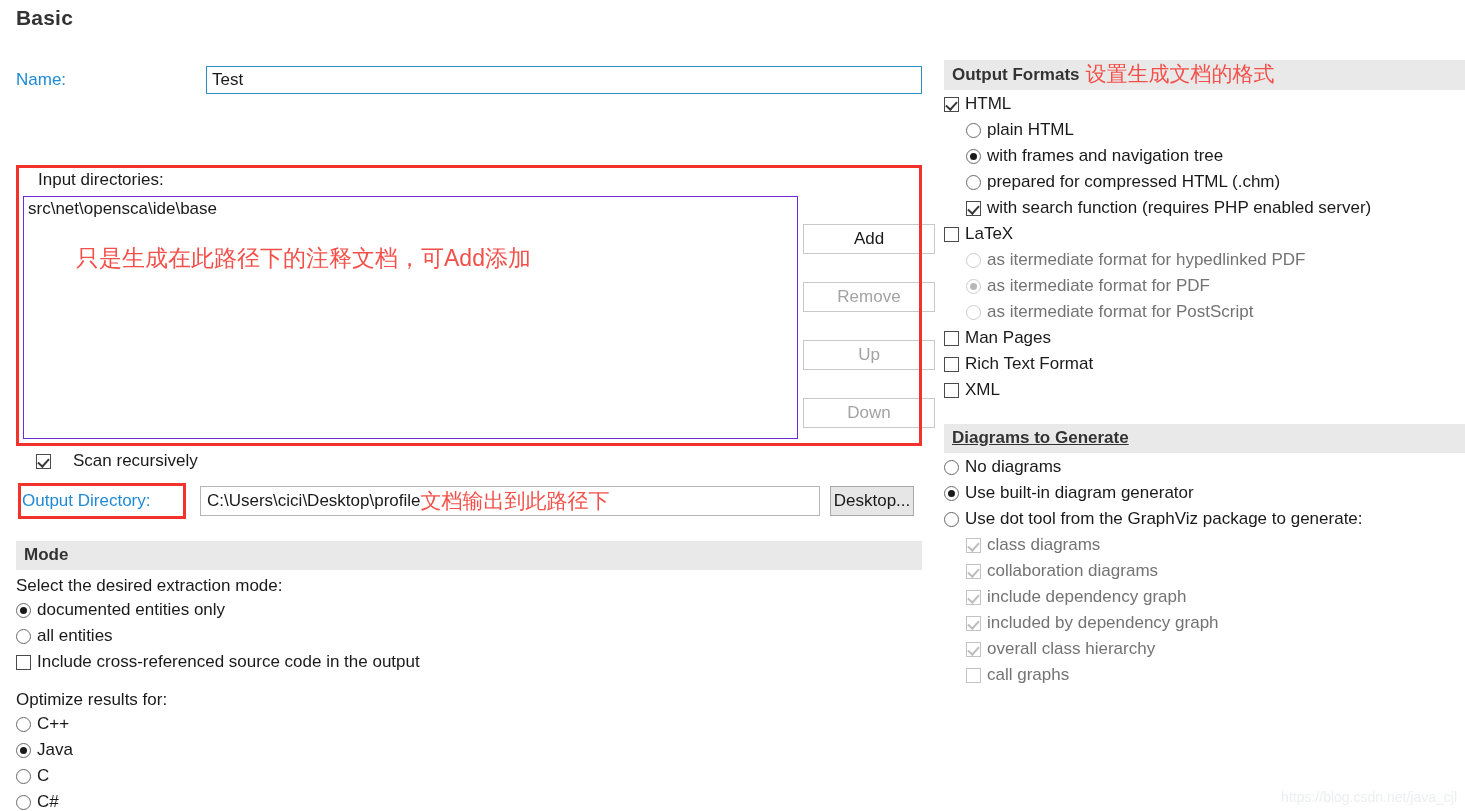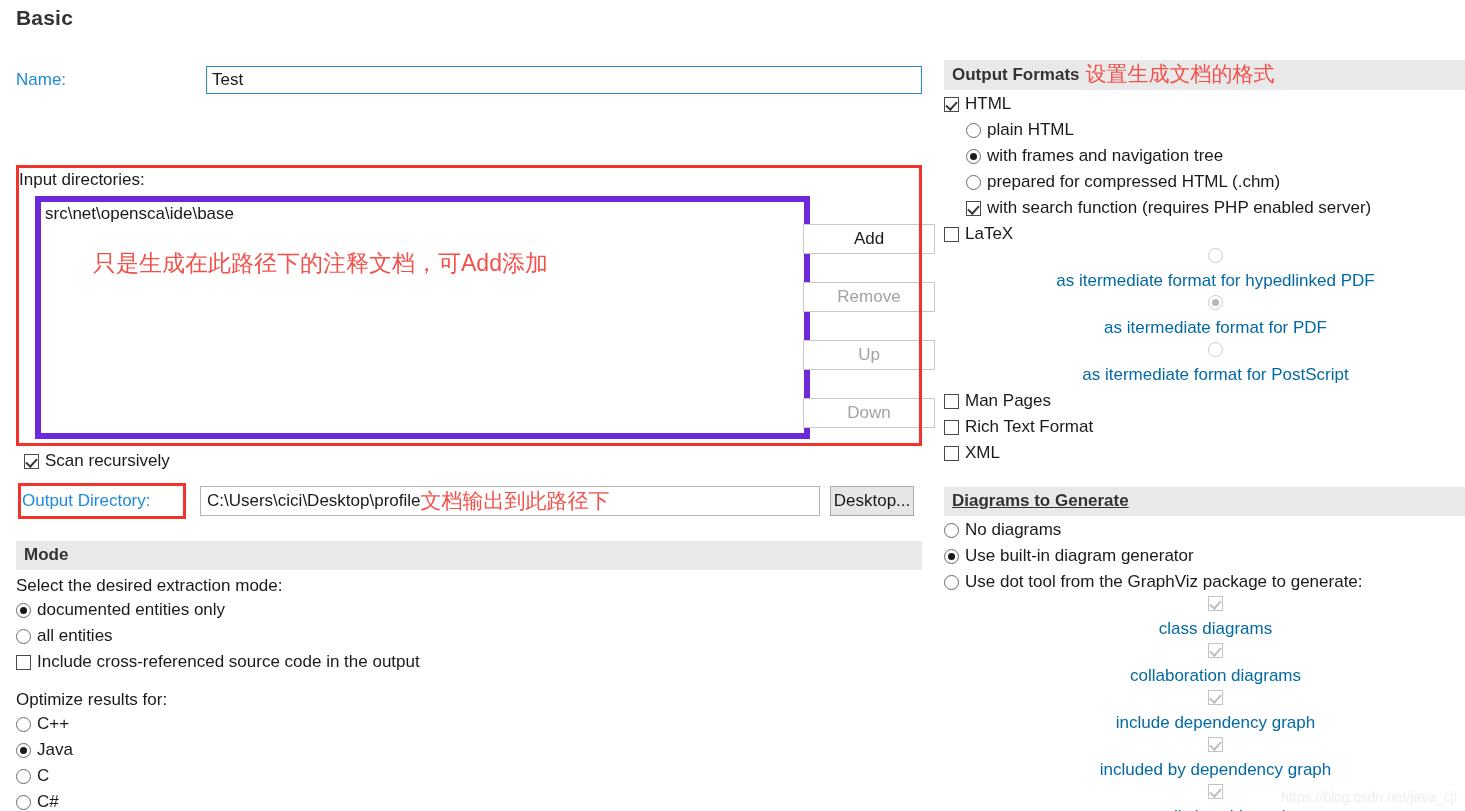--- a/index.html
+++ b/index.html
@@ -58,29 +58,28 @@
     position: absolute;
     border: 3px solid #f4322c;
     pointer-events: none;
   }
   #redbox-input { left: 16px; top: 165px; width: 906px; height: 281px; }
   #redbox-outdir { left: 18px; top: 483px; width: 168px; height: 36px; }
 
   
   .inputdirs-wrap { position: absolute; left: 16px; top: 165px; width: 906px; height: 281px; }
   .inputdirs-label {
-    position: absolute; left: 3px; top: 5px;
+    position: absolute; left: 22px; top: 5px;
     font-size: 17px; color: #1a1a1a;
   }
   .listbox {
     position: absolute; left: 7px; top: 31px;
     width: 775px; height: 243px;
-    background: #ffffff; border: 6px solid #6d28d9;
+    background: #ffffff; border: 1px solid #6d28d9;
     overflow: hidden;
-    margin-left: 12px;
   }
   .listbox-item {
     font-size: 17px; color: #1a1a1a; padding: 2px 4px 0 4px;
     white-space: nowrap;
   }
   .zh-red-note {
     color: #f4504a; font-size: 23px;
     white-space: nowrap;
     font-family: "Liberation Sans", sans-serif;
   }
@@ -125,27 +124,27 @@
     border-radius: 50%; background: #1a1a1a;
   }
   .rb.selected.disabled::after { background: #b8b8b8; }
 
   .opt {
     display: flex; align-items: center; gap: 6px;
     font-size: 17px; color: #1a1a1a;
     line-height: 24px; margin-top: 2px;
     white-space: nowrap;
   }
-  .opt.disabled { color: #0369a1; flex-direction: column; }
+  .opt.disabled { color: #737373; }
   .opt.indent { margin-left: 22px; }
 
   
   .scan-row {
-    position: absolute; left: 24px; top: 451px;
-    display: flex; align-items: center; gap: 6px;
+    position: absolute; left: 36px; top: 451px;
+    display: flex; align-items: center; gap: 22px;
     font-size: 17px; color: #1a1a1a;
   }
   .outdir-row { position: absolute; left: 22px; top: 486px; width: 900px; display: flex; align-items: center; }
   .outdir-label { width: 178px; color: #1f8ad6; font-size: 17px; }
   .outdir-field {
     position: relative;
     width: 620px; height: 30px;
     border: 1px solid #b5b5b5; background: #fff;
     font-size: 17px; color: #1a1a1a;
     padding: 2px 6px; line-height: 26px;

